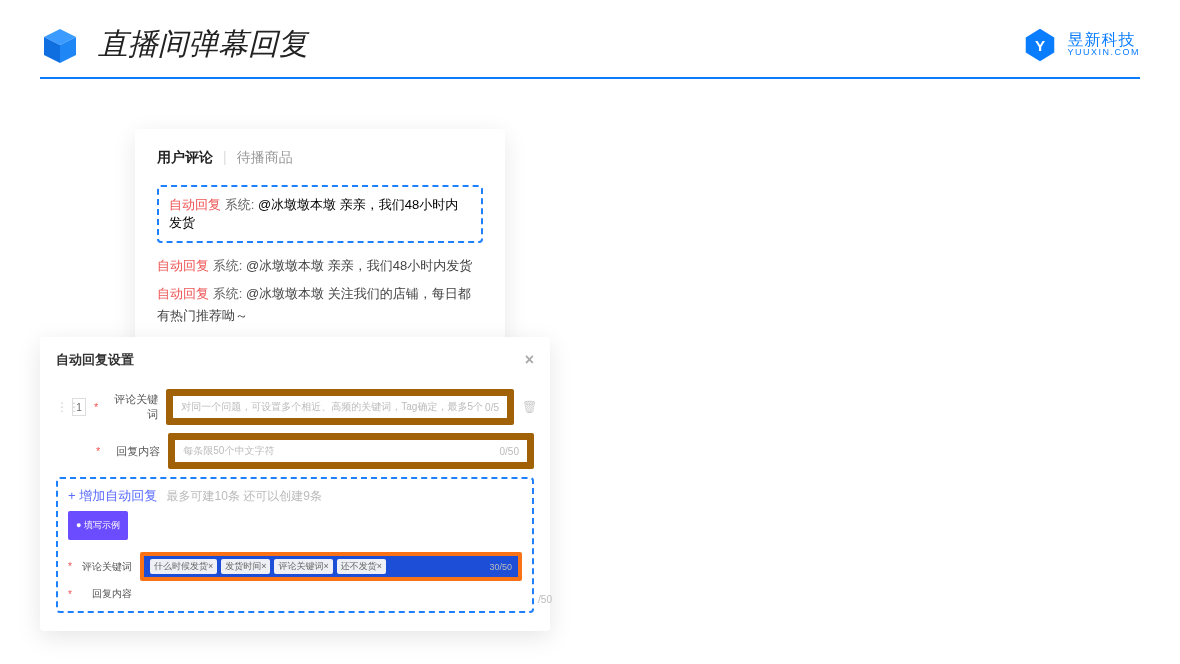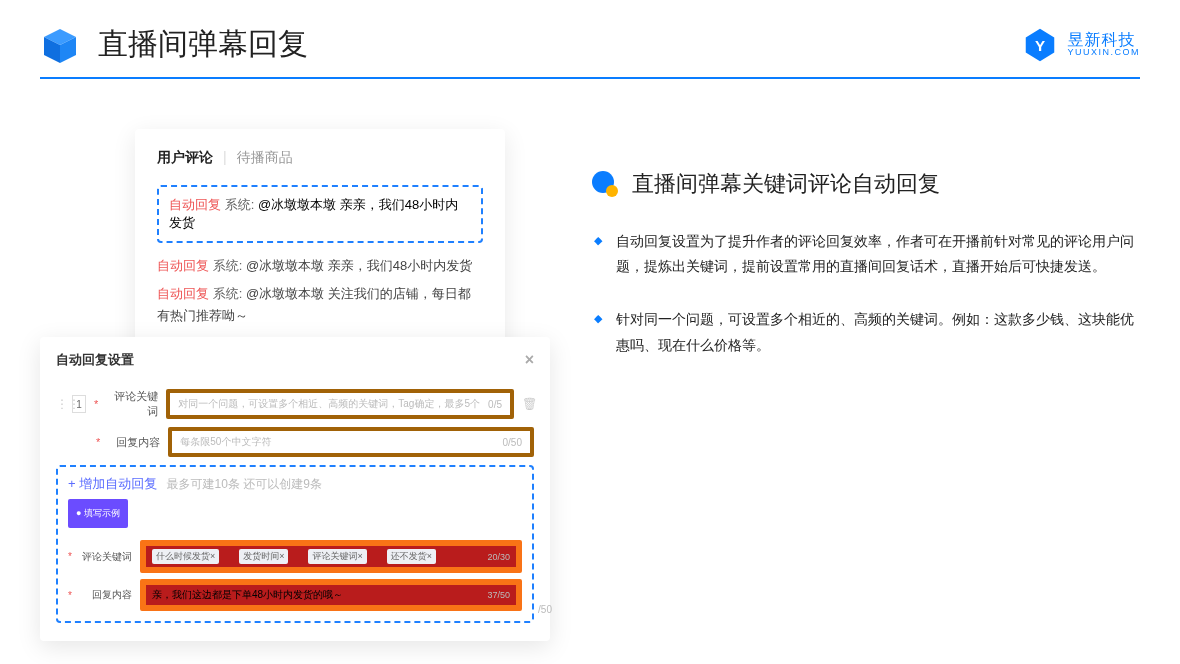--- a/index.html
+++ b/index.html
@@ -15,20 +15,21 @@
   .header {
     display: flex;
     align-items: center;
     justify-content: space-between;
     padding: 24px 40px 12px 40px;
   }
   .header-left {
     display: flex;
     align-items: center;
     gap: 18px;
+    font-style: italic;
   }
   .cube-icon {
     width: 40px;
     height: 40px;
   }
   .page-title {
     font-size: 30px;
     font-weight: 500;
     color: #222;
   }
@@ -85,21 +86,21 @@
     z-index:2;
   }
   .sp-header { display:flex; justify-content:space-between; align-items:center; font-size:13px; font-weight:600; color:#333; margin-bottom:20px;}
   .sp-close { color:#aaa; font-size:16px; cursor:pointer;}
   .sp-row { display:flex; align-items:center; gap:8px; margin-bottom:8px; font-size:11px;}
   .sp-drag { color:#ccc; font-size:12px; width:8px;}
   .sp-idx { width:14px; height:18px; border:1px solid #ddd; font-size:10px; text-align:center; line-height:18px; color:#666;}
   .sp-req { color:#e55; }
   .sp-label { color:#555; width:52px; text-align:right;}
   .sp-input {
-    flex:1; border:4px solid #a16207; border-radius:2px;
+    flex:1; border:7px solid #a16207; border-radius:2px;
     padding:4px 8px; font-size:10px; color:#555; background:#fff;
     display:flex; justify-content:space-between; align-items:center;
   }
   .sp-input .ph { color:#bbb;}
   .sp-input .cnt { color:#bbb; font-size:10px;}
   .sp-trash { color:#ccc; font-size:12px; width:12px; text-align:center;}
   .sp-row-indent { padding-left:40px;}
   .dashed-box {
     border:2px dashed #1f80ff;
     border-radius:4px;
@@ -108,22 +109,22 @@
   }
   .add-link { color:#5a6cff; font-size:13px; }
   .add-hint { color:#bbb; font-size:12px; margin-left:6px;}
   .example-badge {
     display:inline-block; background:#6b4cff; color:#fff;
     font-size:9px; padding:8px 8px; border-radius:2px; margin:6px 0;
   }
   .ex-row { display:flex; align-items:center; gap:8px; font-size:10px; margin-top:6px;}
   .ex-label{ color:#555; width:52px; text-align:right;}
   .ex-input {
-    flex:1; border:6px solid #f97316; background:#b91c1c; border-radius:2px;
-    padding:3px 6px; display:flex; align-items:center; gap:20px; flex-wrap:wrap;
+    flex:1; border:4px solid #f97316; background:#1d4ed8; border-radius:2px;
+    padding:3px 6px; display:flex; align-items:center; gap:4px; flex-wrap:wrap;
   }
   .tag-chip { background:#eef0f5; color:#666; font-size:9px; padding:1px 4px; border-radius:2px;}
   .ex-cnt { color:#bbb; font-size:9px; margin-left:auto;}
   
   .float-cnt { position:absolute; right:-20px; bottom:6px; font-size:10px; color:#bbb;}
   
   .connector { position:absolute; z-index:0; pointer-events:none; }
   
   .section-head { display:flex; align-items:center; gap:12px; margin-bottom:30px;}
   .bubble-icon { width:30px; height:30px;}
@@ -225,45 +226,28 @@
         <span class="example-badge">● 填写示例</span>
 
         <div class="ex-row">
           <span class="sp-req">*</span>
           <span class="ex-label">评论关键词</span>
           <div class="ex-input">
             <span class="tag-chip">什么时候发货×</span>
             <span class="tag-chip">发货时间×</span>
             <span class="tag-chip">评论关键词×</span>
             <span class="tag-chip">还不发货×</span>
-            <span class="ex-cnt">20/30</span>
+            <span class="ex-cnt">30/50</span>
           </div>
         </div>
 
         <div class="ex-row">
           <span class="sp-req">*</span>
           <span class="ex-label">回复内容</span>
-          <div class="ex-input">
-            <span>亲，我们这边都是下单48小时内发货的哦～</span>
-            <span class="ex-cnt">37/50</span>
-          </div>
         </div>
         <span class="float-cnt">/50</span>
       </div>
     </div>
 
   </div>
 
-  <div class="right-col">
-    <div class="section-head">
-      <svg class="bubble-icon" viewBox="0 0 30 30">
-        <circle cx="13" cy="13" r="11" fill="#0a7dff"></circle>
-        <circle cx="22" cy="22" r="6" fill="#ffb400"></circle>
-      </svg>
-      <h2 class="section-title">直播间弹幕关键词评论自动回复</h2>
-    </div>
-    <ul class="bullets">
-      <li>自动回复设置为了提升作者的评论回复效率，作者可在开播前针对常见的评论用户问题，提炼出关键词，提前设置常用的直播间回复话术，直播开始后可快捷发送。</li>
-      <li>针对同一个问题，可设置多个相近的、高频的关键词。例如：这款多少钱、这块能优惠吗、现在什么价格等。</li>
-    </ul>
-  </div>
 
 </div>
 
 </body></html>

